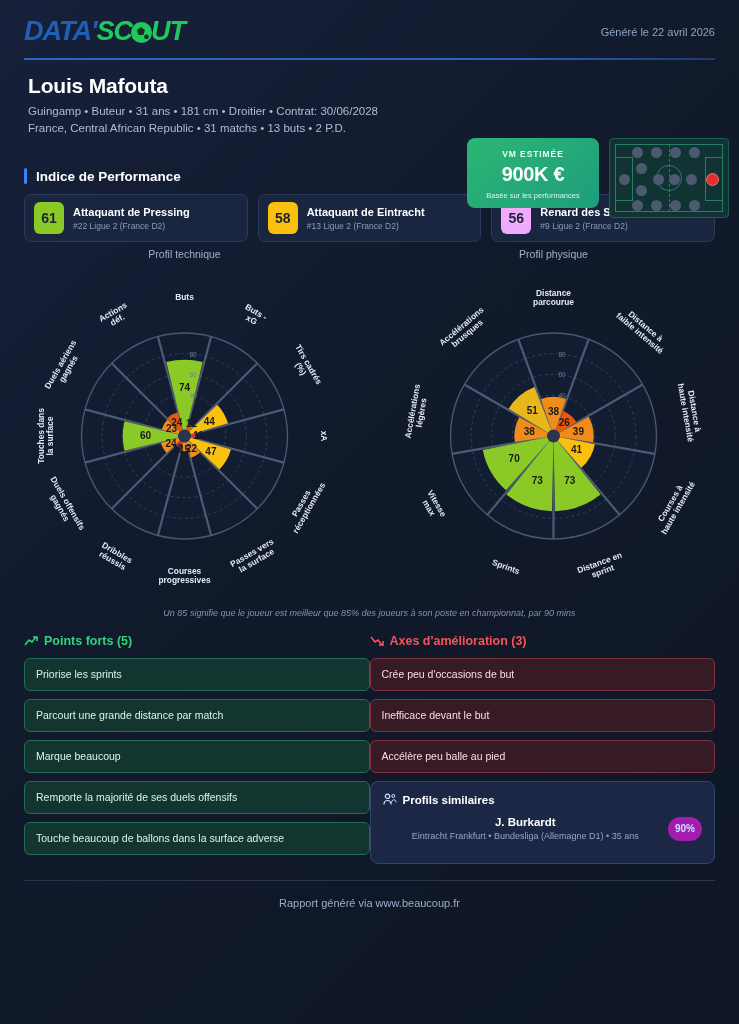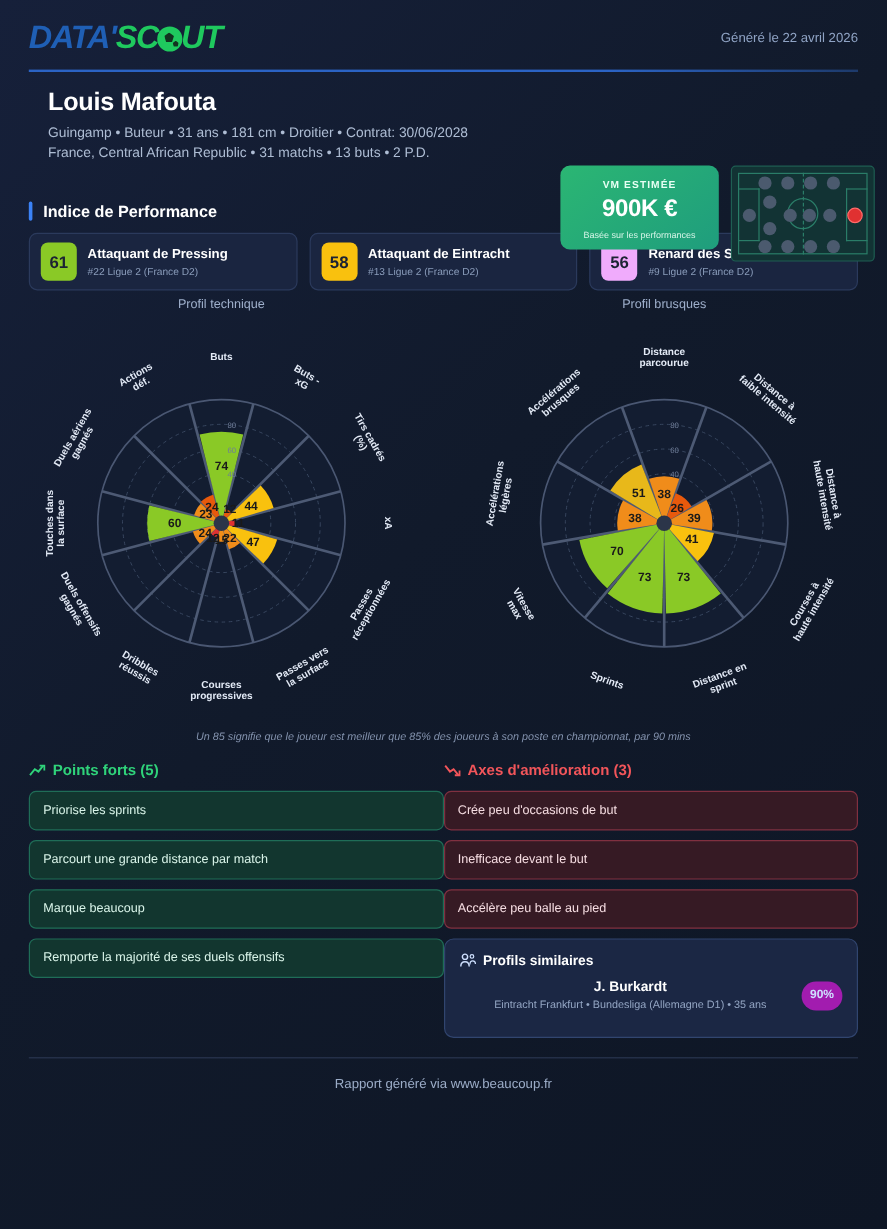--- a/index.html
+++ b/index.html
@@ -38,21 +38,21 @@
   .gen-date {
     position: absolute; right: 24px; top: 26px;
     font-size: 11px; color: #8fa3c4;
   }
   .hr-blue {
     position: absolute; left: 24px; right: 24px; top: 58px;
     height: 2px; background: linear-gradient(90deg,#2b63c4,#2b63c4 70%, #1d3a6b);
   }
 
   
-  .player-row { position: relative; padding: 12px 24px 0 40px; height: 96px; }
+  .player-row { position: relative; padding: 12px 24px 0 28px; height: 96px; }
   .pl-name { font-size: 21px; font-weight: bold; letter-spacing: -0.2px; color: #ffffff; }
   .pl-meta { font-size: 11.5px; color: #aebdd4; margin-top: 7px; }
   .pl-meta2 { font-size: 11.5px; color: #aebdd4; margin-top: 5px; }
 
   .vm-card {
     position: absolute; right: 140px; top: 76px;
     width: 132px; height: 70px; border-radius: 8px;
     background: linear-gradient(140deg,#2bb673,#1f9d7d);
     text-align: center; padding-top: 11px;
   }
@@ -294,21 +294,21 @@
             <g transform="translate(64.12246887396303,104.49999999999999) rotate(300)">
               <text x="0" y="3" fill="#e3eaf6" font-size="8.4" font-weight="bold" text-anchor="middle"><tspan x="0" dy="-4.4">Duels aériens</tspan><tspan x="0" dy="9">gagnés</tspan></text>
             </g>
             <g transform="translate(114.99999999999994,53.62246887396307) rotate(330)">
               <text x="0" y="3" fill="#e3eaf6" font-size="8.4" font-weight="bold" text-anchor="middle"><tspan x="0" dy="-4.4">Actions</tspan><tspan x="0" dy="9">déf.</tspan></text>
             </g>
             <circle cx="184.5" cy="174" r="6.5" fill="#2b3549"></circle>
           </svg></div>
     </div>
     <div class="chart-wrap">
-      <div class="chart-title">Profil brusques</div>
+      <div class="chart-title">Profil physique</div>
       <div id="chart1"><svg width="369" height="340" viewBox="0 0 369 340">
             <circle cx="184.5" cy="174" r="103" fill="#131d31" stroke="#4a5772" stroke-width="1.4"></circle>
             <circle cx="184.5" cy="174" r="41.2" fill="none" stroke="#3a4861" stroke-width="0.8" stroke-dasharray="3 3"></circle>
             <circle cx="184.5" cy="174" r="61.8" fill="none" stroke="#3a4861" stroke-width="0.8" stroke-dasharray="3 3"></circle>
             <circle cx="184.5" cy="174" r="82.4" fill="none" stroke="#3a4861" stroke-width="0.8" stroke-dasharray="3 3"></circle>
             <line x1="184.5" y1="174" x2="149.27192523745612" y2="77.21166005905143" stroke="#4d5a74" stroke-width="2.2"></line>
             <line x1="184.5" y1="174" x2="219.72807476254388" y2="77.21166005905144" stroke="#4d5a74" stroke-width="2.2"></line>
             <line x1="184.5" y1="174" x2="273.70061658979716" y2="122.5" stroke="#4d5a74" stroke-width="2.2"></line>
             <line x1="184.5" y1="174" x2="285.93519856025745" y2="191.88576229969382" stroke="#4d5a74" stroke-width="2.2"></line>
             <line x1="184.5" y1="174" x2="250.70712379771356" y2="252.90257764125474" stroke="#4d5a74" stroke-width="2.2"></line>
@@ -377,20 +377,21 @@
           <path d="M1 10 L5 5 L8 7 L12 2" stroke="#2fd37a" stroke-width="1.6" fill="none"></path>
           <path d="M9 2 L13 2 L13 6" stroke="#2fd37a" stroke-width="1.6" fill="none"></path>
         </svg>
         <span>Points forts (5)</span>
       </div>
       <div id="strengths-list">
           <div class="chip good">Priorise les sprints</div>
           <div class="chip good">Parcourt une grande distance par match</div>
           <div class="chip good">Marque beaucoup</div>
           <div class="chip good">Remporte la majorité de ses duels offensifs</div>
+          <div class="chip good">Touche beaucoup de ballons dans la surface adverse</div>
         </div>
     </div>
     <div class="col">
       <div class="col-head bad">
         <svg width="14" height="12" viewBox="0 0 14 12">
           <path d="M1 2 L5 7 L8 5 L12 10" stroke="#f2555a" stroke-width="1.6" fill="none"></path>
           <path d="M9 10 L13 10 L13 6" stroke="#f2555a" stroke-width="1.6" fill="none"></path>
         </svg>
         <span>Axes d'amélioration (3)</span>
       </div>

